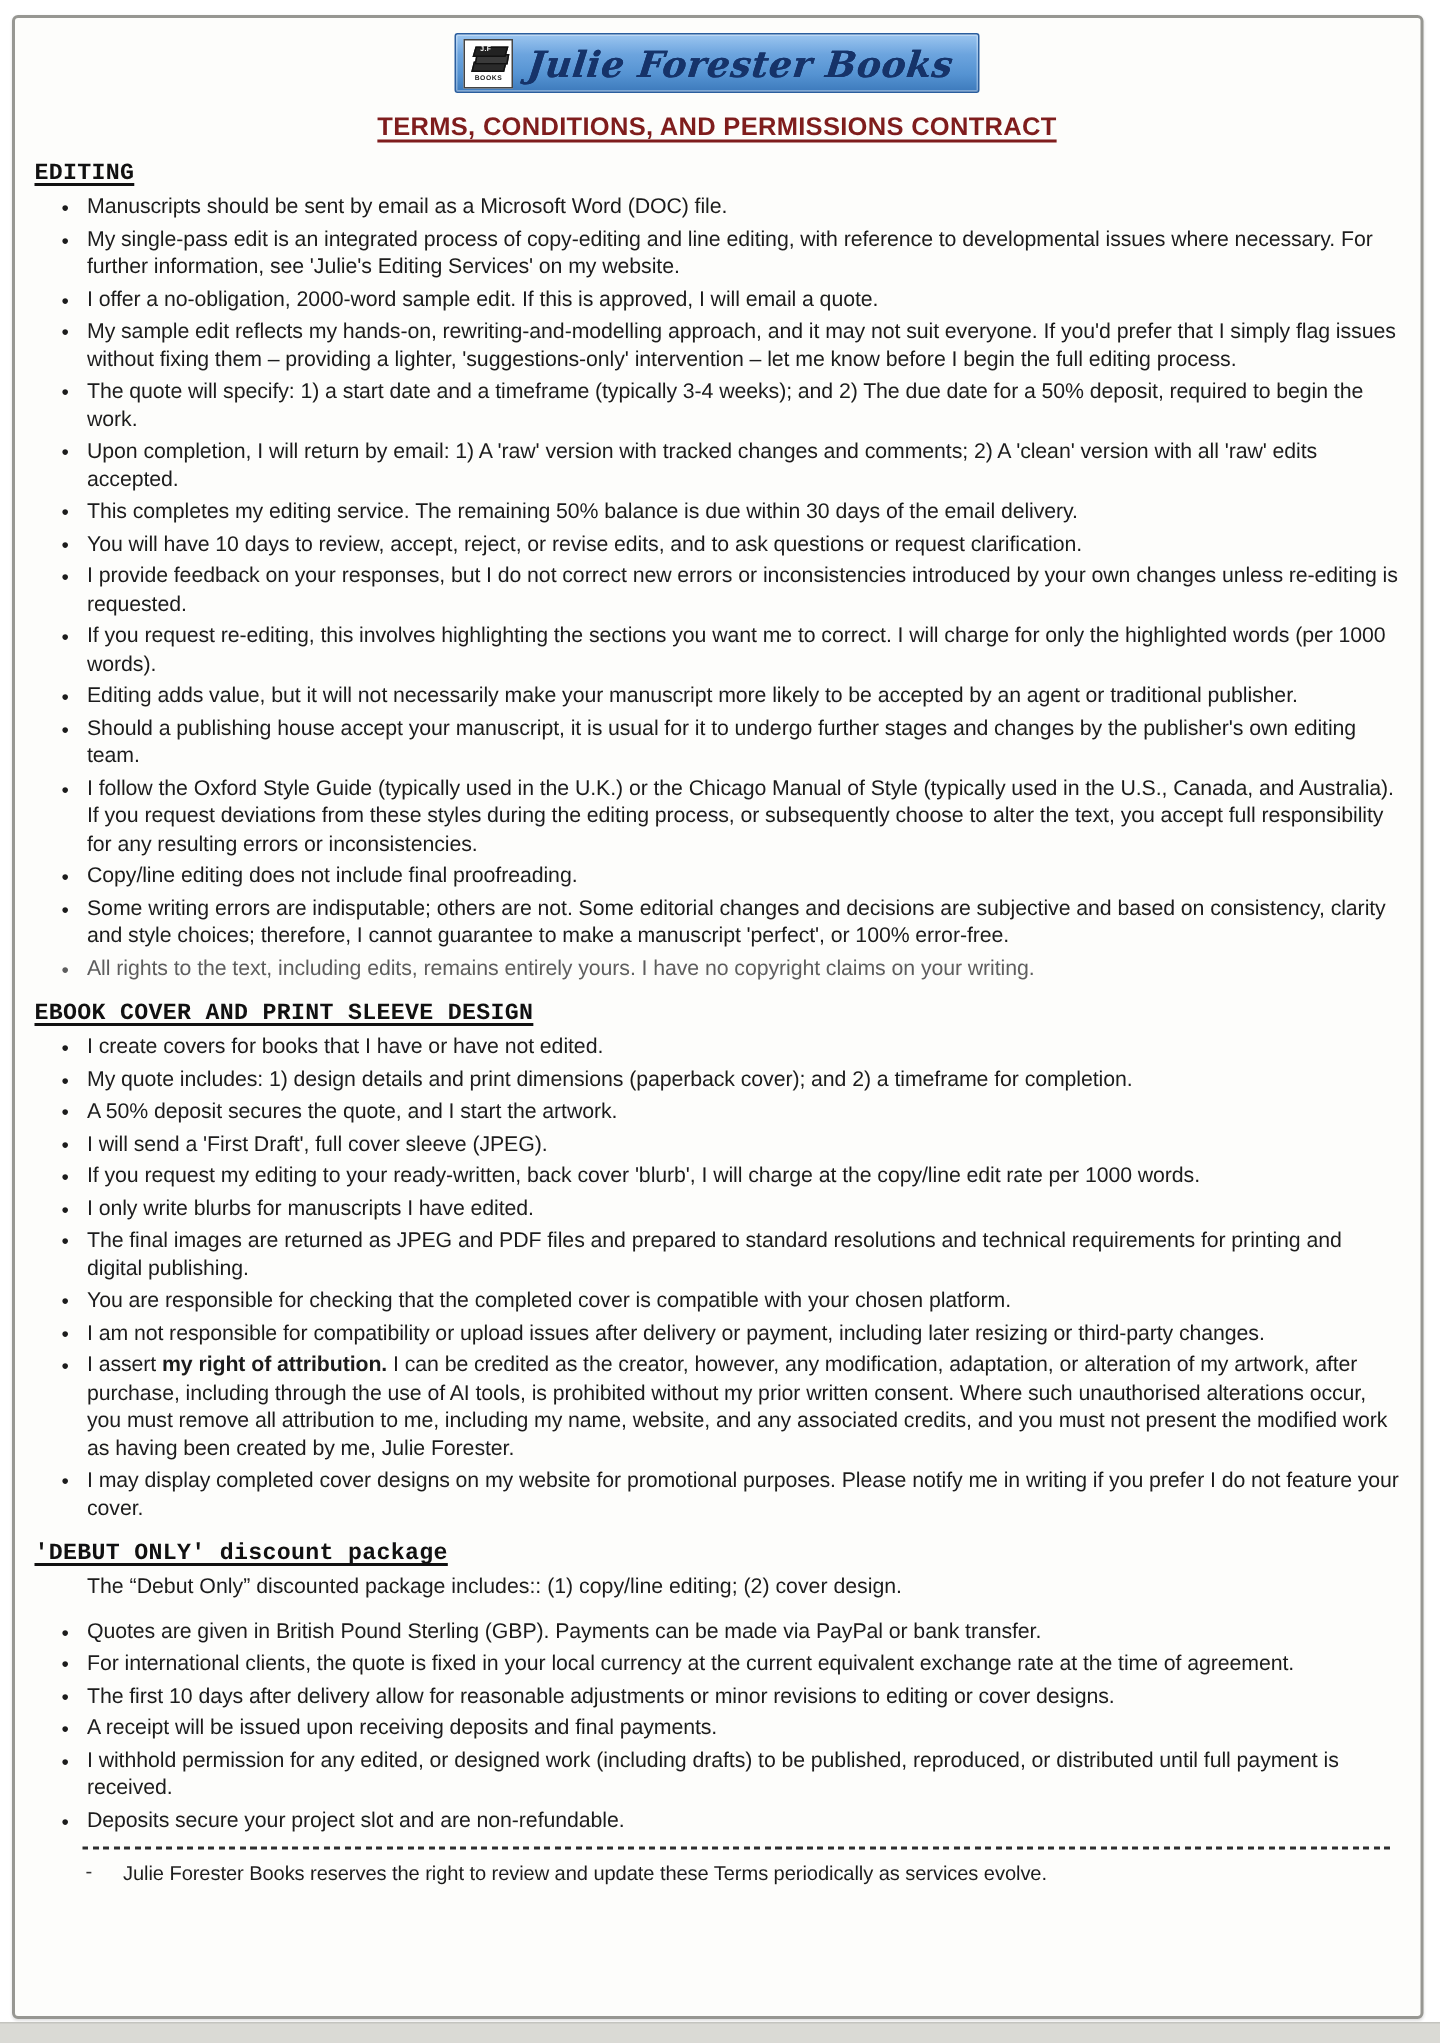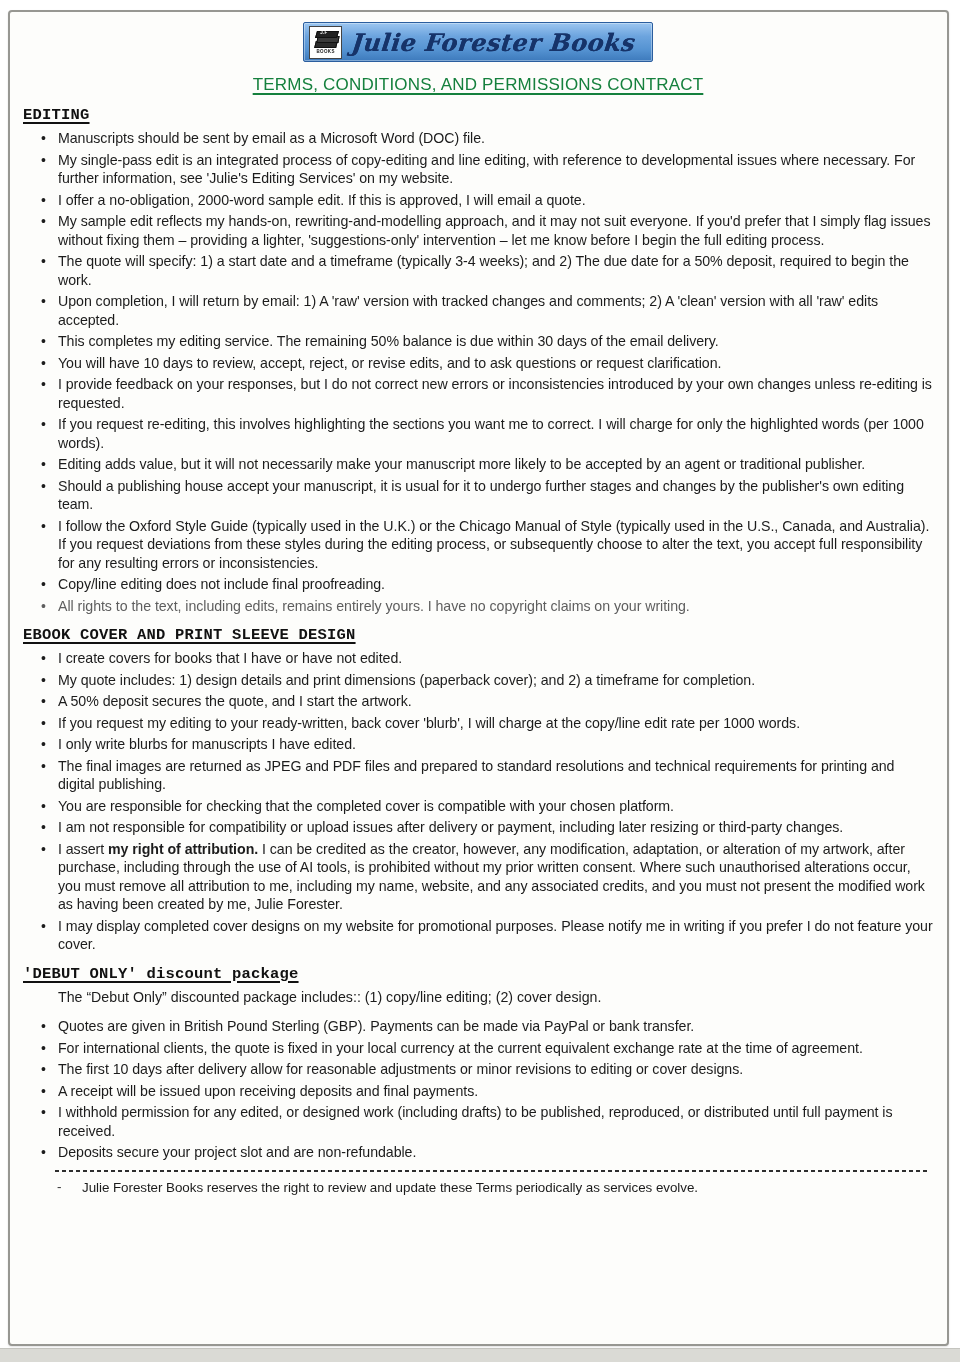--- a/index.html
+++ b/index.html
@@ -15,21 +15,21 @@
   .logo-box{width:31px;height:31px;background:#ffffff;border:1px solid #444;display:flex;flex-direction:column;align-items:center;justify-content:center;overflow:hidden;}
   .book-stack{width:25px;height:18px;position:relative;}
   .bk{position:absolute;left:2px;width:20px;height:5px;background:#2a2a2a;border:1px solid #111;}
   .bk1{top:11px;transform:skewX(-14deg);}
   .bk2{top:6px;left:4px;transform:skewX(-10deg);background:#3a3a3a;}
   .bk3{top:1px;left:3px;transform:skewX(-16deg);background:#222;}
   .bk-initials{position:absolute;top:0;left:7px;font-size:4.5px;font-weight:bold;color:#fff;z-index:2;letter-spacing:.3px;}
   .logo-caption{font-size:4.5px;font-weight:bold;color:#222;letter-spacing:.4px;margin-top:1px;}
   .brand-script{font-family:"DejaVu Serif",serif;font-style:italic;font-weight:bold;font-size:24px;color:#163369;transform:skewX(-7deg);letter-spacing:.5px;text-shadow:0 0 .4px #163369;white-space:nowrap;}
 
-  .doc-title{text-align:center;font-size:17px;font-weight:normal;letter-spacing:.2px;margin:13px 0 10px 0;text-decoration:underline;text-decoration-thickness:2px;text-underline-offset:3px;color:#15803d;}
+  .doc-title{text-align:center;font-size:17px;font-weight:bold;letter-spacing:.2px;margin:13px 0 10px 0;text-decoration:underline;text-decoration-thickness:2px;text-underline-offset:3px;color:#7f1d1d;}
 
   
   .section{margin-top:11px;}
   .sec-heading{font-size:15.5px;font-weight:bold;color:#111;text-decoration:underline;text-decoration-thickness:2px;text-underline-offset:3px;letter-spacing:.2px;margin-bottom:5px;font-family:Liberation Mono, monospace;}
   .sec-para{padding-left:35px;font-size:14.2px;line-height:18.5px;margin-top:2px;}
   ul.bullets{list-style:none;margin:0;padding:0;}
   ul.bullets li{position:relative;padding-left:35px;font-size:14.2px;line-height:18.5px;margin-bottom:3px;letter-spacing:-.05px;}
   ul.bullets li::before{content:"\2022";position:absolute;left:18px;top:0;font-size:14px;}
   ul.bullets li.muted{color:#5e5e5e;}
   ul.bullets li.muted::before{color:#5e5e5e;}
@@ -76,29 +76,31 @@
             <li>The quote will specify: 1) a start date and a timeframe (typically 3-4 weeks); and 2) The due date for a 50% deposit, required to begin the work.</li>
             <li>Upon completion, I will return by email: 1) A 'raw' version with tracked changes and comments; 2) A 'clean' version with all 'raw' edits accepted.</li>
             <li>This completes my editing service. The remaining 50% balance is due within 30 days of the email delivery.</li>
             <li>You will have 10 days to review, accept, reject, or revise edits, and to ask questions or request clarification.</li>
             <li>I provide feedback on your responses, but I do not correct new errors or inconsistencies introduced by your own changes unless re-editing is requested.</li>
             <li>If you request re-editing, this involves highlighting the sections you want me to correct. I will charge for only the highlighted words (per 1000 words).</li>
             <li>Editing adds value, but it will not necessarily make your manuscript more likely to be accepted by an agent or traditional publisher.</li>
             <li>Should a publishing house accept your manuscript, it is usual for it to undergo further stages and changes by the publisher's own editing team.</li>
             <li>I follow the Oxford Style Guide (typically used in the U.K.) or the Chicago Manual of Style (typically used in the U.S., Canada, and Australia). If you request deviations from these styles during the editing process, or subsequently choose to alter the text, you accept full responsibility for any resulting errors or inconsistencies.</li>
             <li>Copy/line editing does not include final proofreading.</li>
+            <li>Some writing errors are indisputable; others are not. Some editorial changes and decisions are subjective and based on consistency, clarity and style choices; therefore, I cannot guarantee to make a manuscript 'perfect', or 100% error-free.</li>
             <li class="muted">All rights to the text, including edits, remains entirely yours. I have no copyright claims on your writing.</li>
           </ul>
         </div>
         <div class="section">
           <div class="sec-heading">EBOOK COVER AND PRINT SLEEVE DESIGN</div>
           <ul class="bullets">
             <li>I create covers for books that I have or have not edited.</li>
             <li>My quote includes: 1) design details and print dimensions (paperback cover); and 2) a timeframe for completion.</li>
             <li>A 50% deposit secures the quote, and I start the artwork.</li>
+            <li>I will send a 'First Draft', full cover sleeve (JPEG).</li>
             <li>If you request my editing to your ready-written, back cover 'blurb', I will charge at the copy/line edit rate per 1000 words.</li>
             <li>I only write blurbs for manuscripts I have edited.</li>
             <li>The final images are returned as JPEG and PDF files and prepared to standard resolutions and technical requirements for printing and digital publishing.</li>
             <li>You are responsible for checking that the completed cover is compatible with your chosen platform.</li>
             <li>I am not responsible for compatibility or upload issues after delivery or payment, including later resizing or third-party changes.</li>
             <li><span>I assert </span><span class="b">my right of attribution.</span><span> I can be credited as the creator, however, any modification, adaptation, or alteration of my artwork, after purchase, including through the use of AI tools, is prohibited without my prior written consent. Where such unauthorised alterations occur, you must remove all attribution to me, including my name, website, and any associated credits, and you must not present the modified work as having been created by me, Julie Forester.</span></li>
             <li>I may display completed cover designs on my website for promotional purposes. Please notify me in writing if you prefer I do not feature your cover.</li>
           </ul>
         </div>
         <div class="section">

